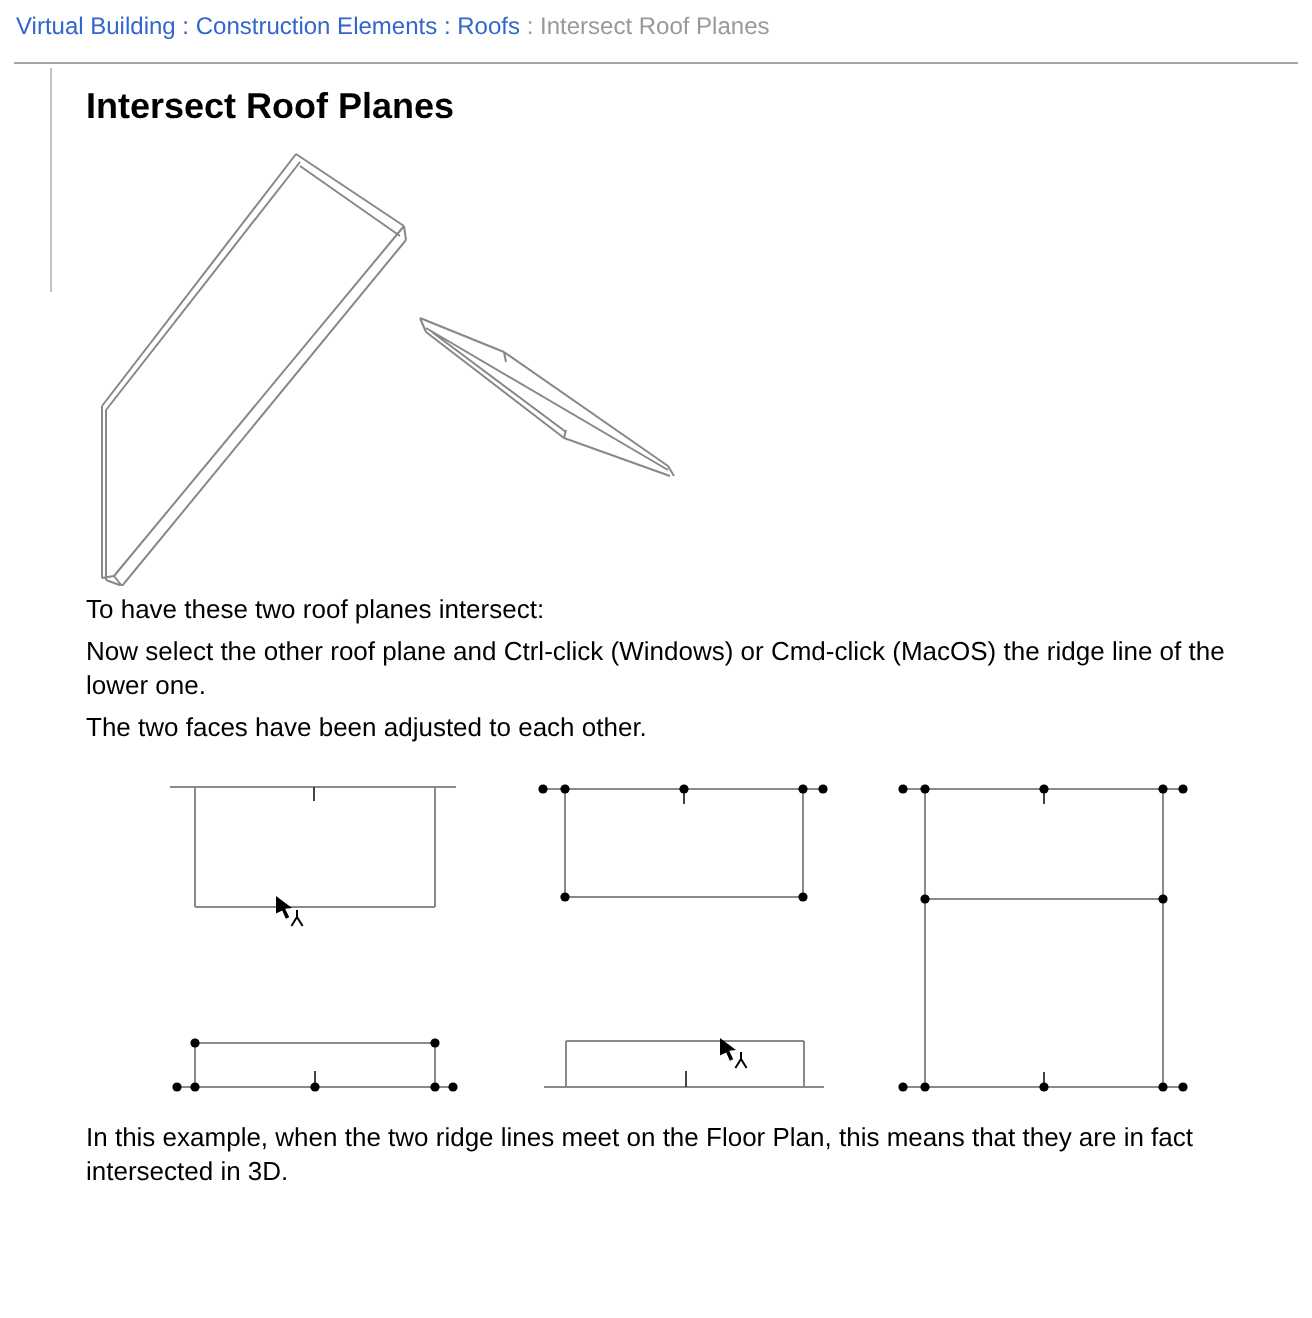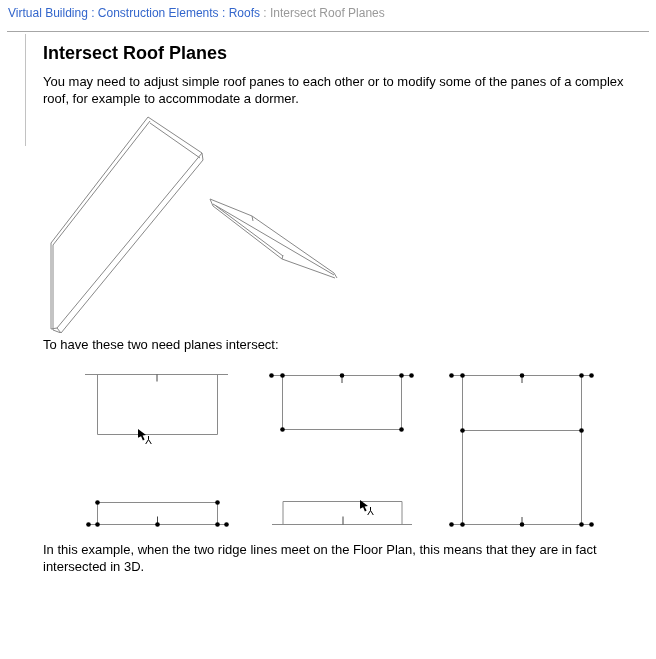--- a/index.html
+++ b/index.html
@@ -42,21 +42,20 @@
   <span class="crumb-current">Intersect Roof Planes</span>
 </div>
 
 <div class="rule"></div>
 <div class="left-stub"></div>
 
 <div class="content">
 
   <h1 class="page-title">Intersect Roof Planes</h1>
 
-  <p class="intro">You may need to adjust simple roof panes to each other or to modify some of the panes of a complex roof, for example to accommodate a dormer.</p>
 
   <svg class="fig3d" width="300" height="220" viewBox="42 106 300 220" xmlns="http://www.w3.org/2000/svg">
     <g>
       <path class="wire" d="M148,110 L202,146
                            M148,110 L51,236
                            M202,146 L57,321
                            M51,236 L51,322
                            M51,322 L57,321
                            M150,116 L200,151
                            M202,146 L203,153
@@ -73,21 +72,23 @@
                            M213,199 L282,252
                            M282,252 L335,271
                            M334,266 L337,271
                            M213,197 L334,268
                            M252,209 L253,214
                            M216,199 L283,249
                            M282,252 L283,248"></path>
     </g>
   </svg>
 
-  <p>To have these two need planes intersect:</p>
+  <p>To have these two roof planes intersect:</p>
+  <p>Now select the other roof plane and Ctrl-click (Windows) or Cmd-click (MacOS) the ridge line of the lower one.</p>
+  <p>The two faces have been adjusted to each other.</p>
 
   <svg class="figplan" width="516" height="166" viewBox="83 448 516 166" xmlns="http://www.w3.org/2000/svg">
 
     <g>
       <path class="plan-line" d="M85,457.5 H228
                                  M97.5,457.5 V517.5
                                  M217.5,457.5 V517.5
                                  M97.5,517.5 H217.5
                                  M97.5,585.5 H217.5
                                  M88,607.5 H227

